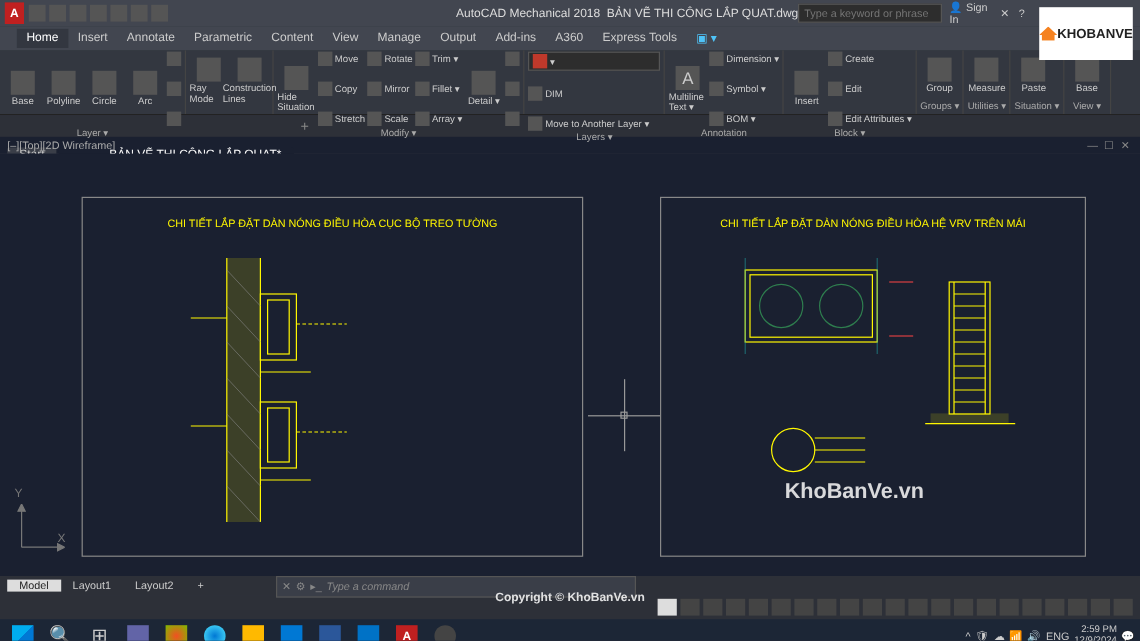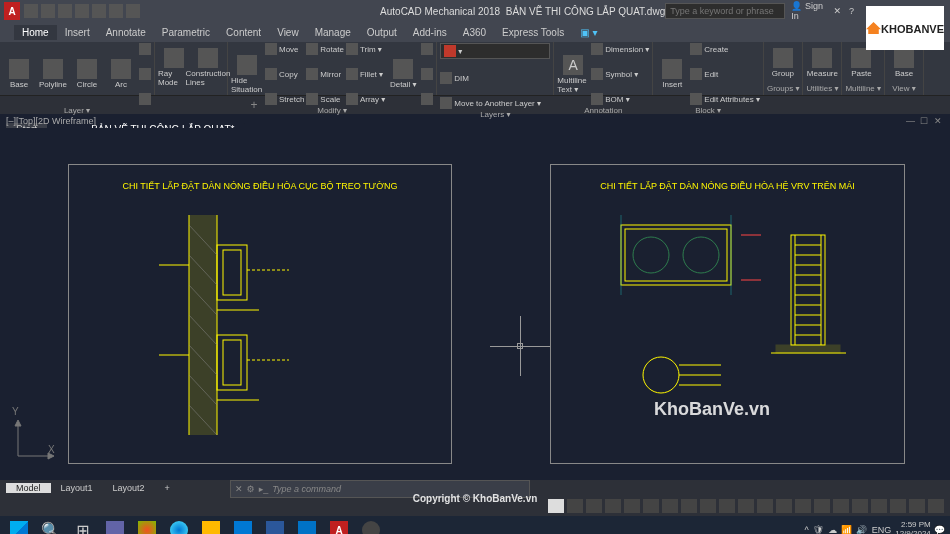--- a/index.html
+++ b/index.html
@@ -36,21 +36,21 @@
 .filetab.active { background: #1a2030; color: #fff; padding-left: 42px; }
 .tab-plus { color: #888; font-size: 12px; margin-left: 4px; }
 
 .viewport-hdr { height: 14px; background: #1a2030; color: #aaa; font-size: 9px; padding-left: 6px; display: flex; align-items: center; justify-content: space-between; }
 .vp-controls { display: flex; gap: 4px; margin-right: 6px; }
 .vp-ctrl { width: 10px; height: 10px; color: #888; font-size: 9px; }
 
 .viewport { position: relative; height: 352px; background: #1a2030; overflow: hidden; }
 .canvas { position: absolute; inset: 0; }
 .frame { position: absolute; border: 1px solid #888; }
-.frame1 { left: 68px; top: 36px; width: 384px; height: 300px; }
+.frame1 { left: 68px; top: 36px; width: 418px; height: 300px; }
 .frame2 { left: 550px; top: 36px; width: 355px; height: 300px; }
 .dwg-title { color: #fff700; font-size: 9px; text-align: center; margin-top: 16px; }
 .drawing { position: absolute; }
 .crosshair { position: absolute; left: 490px; top: 188px; width: 60px; height: 60px; }
 .crosshair::before, .crosshair::after { content: ''; position: absolute; background: #999; }
 .crosshair::before { left: 0; top: 50%; width: 100%; height: 1px; }
 .crosshair::after { top: 0; left: 50%; height: 100%; width: 1px; }
 .crosshair .sq { position: absolute; left: 50%; top: 50%; width: 6px; height: 6px; border: 1px solid #999; transform: translate(-50%, -50%); }
 
 .ucs { position: absolute; left: 14px; bottom: 20px; color: #777; font-size: 10px; }
@@ -325,21 +325,21 @@
       </div>
     <div class="panel-label">Utilities ▾</div>
   </div>
   <div class="ribbon-panel">
     <div class="panel-body">
         <div class="big-btn">
           <div class="icon"></div>
           <div class="lbl">Paste</div>
         </div>
       </div>
-    <div class="panel-label">Multiline ▾</div>
+    <div class="panel-label">Situation ▾</div>
   </div>
   <div class="ribbon-panel">
     <div class="panel-body">
         <div class="big-btn">
           <div class="icon"></div>
           <div class="lbl">Base</div>
         </div>
       </div>
     <div class="panel-label">View ▾</div>
   </div>

